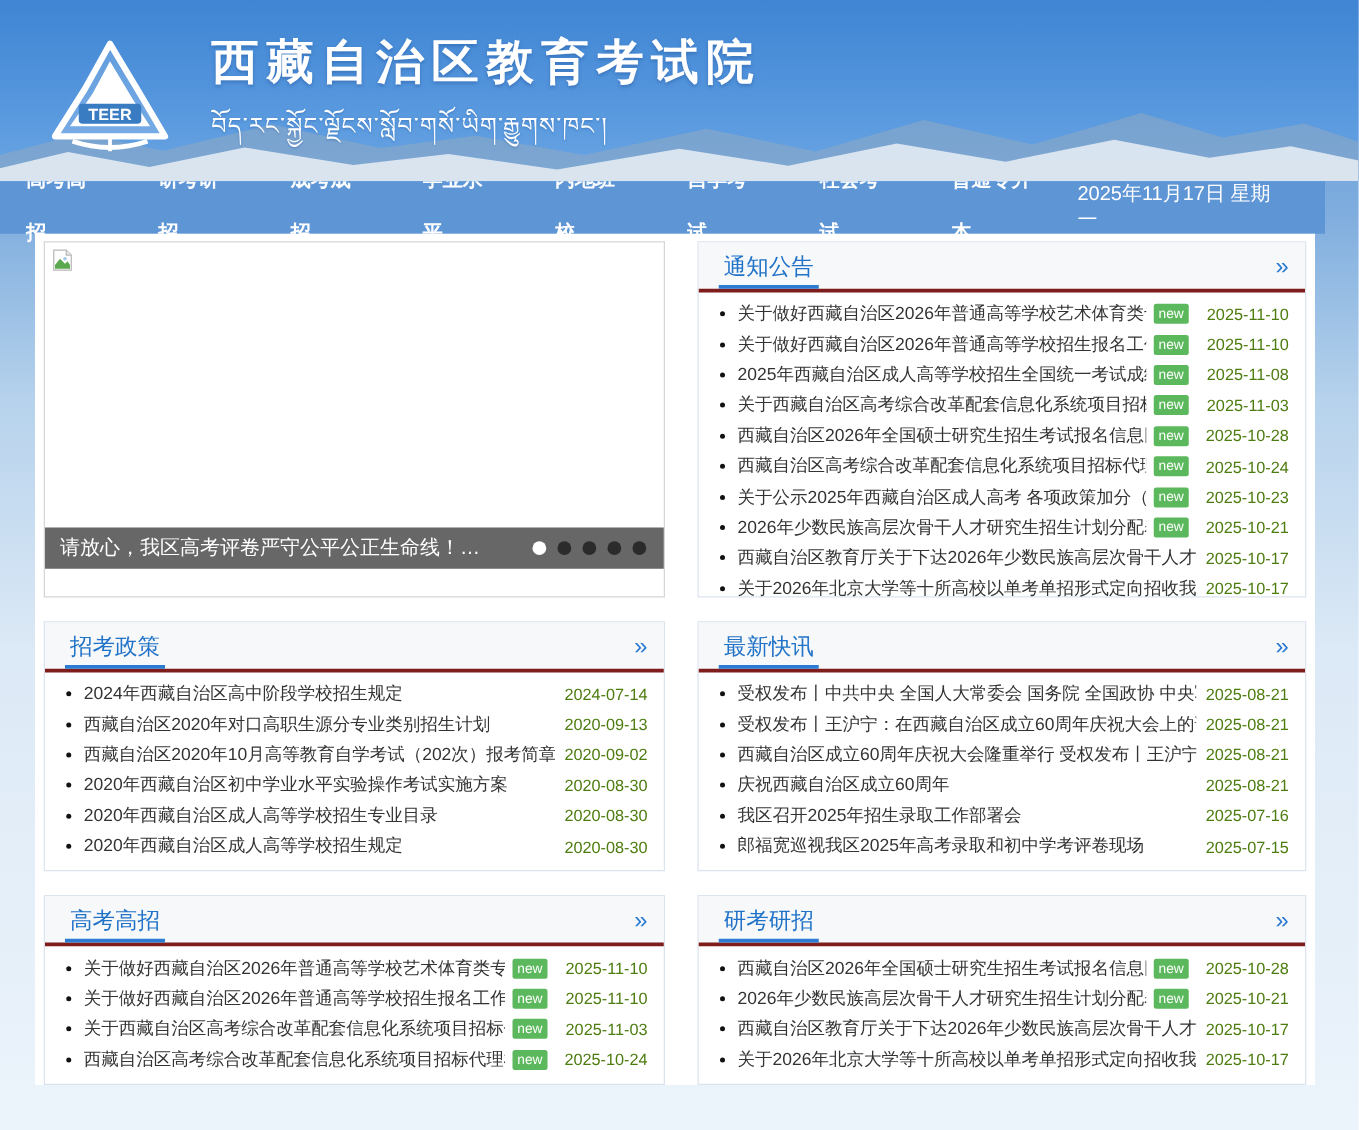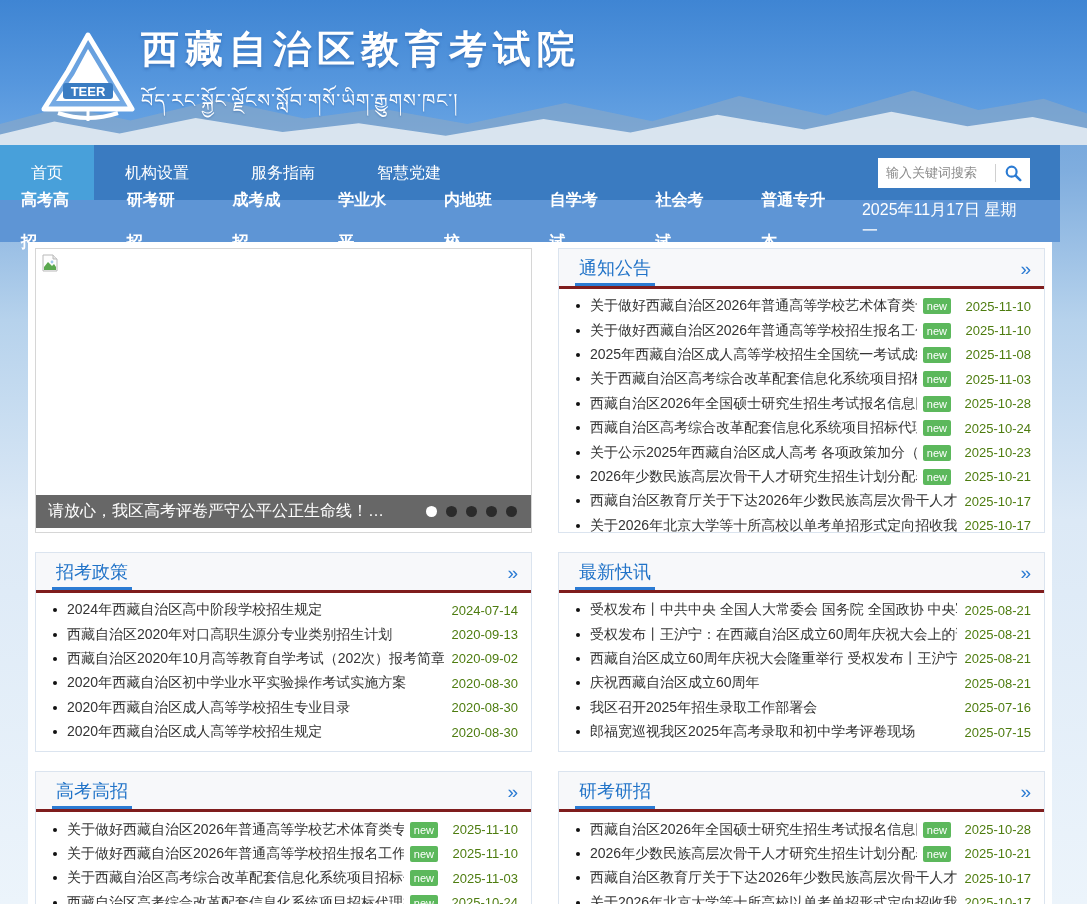--- a/index.html
+++ b/index.html
@@ -10,21 +10,21 @@
   
   .banner{ position:relative; width:1087px; height:145px; overflow:hidden;
     background:linear-gradient(180deg,#3f85d3 0%,#5596dd 55%,#6ba6e4 100%); }
   .mtn{ position:absolute; bottom:0; left:0; width:100%; }
   .mtn-back{ height:70px; background:#8fa9c2; opacity:.55;
     clip-path:polygon(0 100%,0 70%,6% 45%,12% 65%,20% 35%,28% 62%,35% 48%,43% 70%,52% 40%,60% 66%,68% 30%,76% 58%,84% 22%,90% 50%,96% 34%,100% 55%,100% 100%); }
   .mtn-front{ height:52px; background:#e9eef4; opacity:.85;
     clip-path:polygon(0 100%,0 80%,5% 55%,11% 78%,18% 48%,26% 75%,33% 58%,41% 82%,50% 50%,58% 76%,66% 42%,74% 70%,82% 36%,89% 64%,95% 46%,100% 68%,100% 100%); }
   .brand{ position:absolute; left:36px; top:24px; display:flex; align-items:center; }
   .logo{ width:105px; height:95px; }
-  .titles{ margin-left:0; color:#fff; }
+  .titles{ margin-left:28px; color:#fff; }
   .title-cn{ font-size:38px; font-weight:bold; letter-spacing:6px; text-shadow:0 2px 3px rgba(30,80,150,.45); }
   .title-bo{ font-size:19px; margin-top:4px; letter-spacing:1px; text-shadow:0 1px 2px rgba(30,80,150,.4); }
 
   
   .nav1{ width:1060px; height:55px; background:#3a7bc1; display:flex; align-items:stretch; }
   .nav1-item{ color:#fff; font-size:16px; line-height:55px; padding:0 31px; cursor:pointer; }
   .nav1-item.active{ background:#48a0da; }
   .searchbox{ margin-left:auto; margin-right:30px; align-self:center; width:152px; height:30px;
     background:#fff; display:flex; align-items:center; }
   .searchbox input{ flex:1; border:0; outline:0; font-size:13px; padding:0 8px; min-width:0;
@@ -39,21 +39,21 @@
   .nav2-date{ margin-left:auto; margin-right:28px; color:#fff; font-size:16px; }
 
   
   .content{ width:1024px; margin-left:28px; background:#fff; padding:6px 7px 0 7px; }
   .row{ display:flex; justify-content:space-between; margin-bottom:19px; }
   .col-l{ width:497px; } .col-r{ width:487px; }
 
   
   .carousel{ position:relative; width:497px; height:285px; background:#fff; border:1px solid #d6d6d6; }
   .broken-img{ position:absolute; left:5px; top:5px; }
-  .cap{ position:absolute; left:0; right:0; bottom:4px; height:33px; background:rgba(70,70,70,.82);
+  .cap{ position:absolute; left:0; right:0; bottom:22px; height:33px; background:rgba(70,70,70,.82);
     display:flex; align-items:center; }
   .cap-text{ color:#fff; font-size:16px; padding-left:12px; flex:1; white-space:nowrap; overflow:hidden; cursor:pointer; }
   .dots{ display:flex; gap:9px; margin-right:14px; }
   .dot{ width:11px; height:11px; border-radius:50%; background:#2b2b2b; cursor:pointer; }
   .dot.active{ background:#fff; }
 
   
   .card{ background:#fff; border:1px solid #dbe4ef; }
   .card-hd{ position:relative; height:40px; background:#f7f8fa; border-bottom:3px solid #7f1d1d;text-align:center; }
   .card-title{ position:absolute; left:16px; top:0; height:37px; line-height:38px; font-size:18px;
@@ -86,42 +86,20 @@
         <path d="M22 82 Q52 92 82 82" fill="none" stroke="#ffffff" stroke-width="4"></path>
         <path d="M52 78 L52 90" stroke="#ffffff" stroke-width="3"></path>
       </svg>
       <div class="titles">
         <div class="title-cn">西藏自治区教育考试院</div>
         <div class="title-bo">བོད་རང་སྐྱོང་ལྗོངས་སློབ་གསོ་ཡིག་རྒྱུགས་ཁང་།</div>
       </div>
     </div>
   </div>
 
-  <div class="nav1">
-    <div style="display:flex;">
-
-        <div class="nav1-item active">首页</div>
-
-        <div class="nav1-item">机构设置</div>
-
-        <div class="nav1-item">服务指南</div>
-
-        <div class="nav1-item">智慧党建</div>
-      </div>
-    <div class="searchbox">
-      <input type="text" placeholder="输入关键词搜索" style="">
-      <div class="search-sep"></div>
-      <button class="search-btn">
-        <svg width="18" height="18" viewBox="0 0 20 20">
-          <circle cx="8.5" cy="8.5" r="5.5" fill="none" stroke="#2b7bd3" stroke-width="2.4"></circle>
-          <line x1="13" y1="13" x2="18" y2="18" stroke="#2b7bd3" stroke-width="2.8" stroke-linecap="round"></line>
-        </svg>
-      </button>
-    </div>
-  </div>
 
   <div class="nav2">
     <div style="display:flex;">
 
         <div class="nav2-item">高考高招</div>
 
         <div class="nav2-item">研考研招</div>
 
         <div class="nav2-item">成考成招</div>
 

